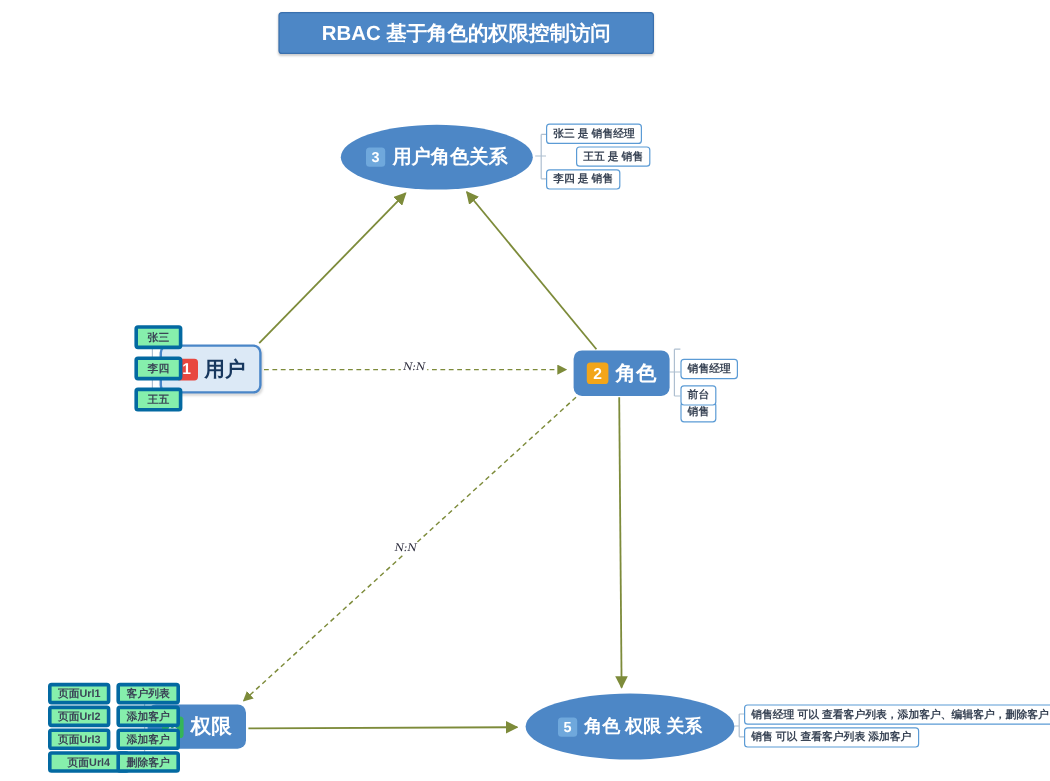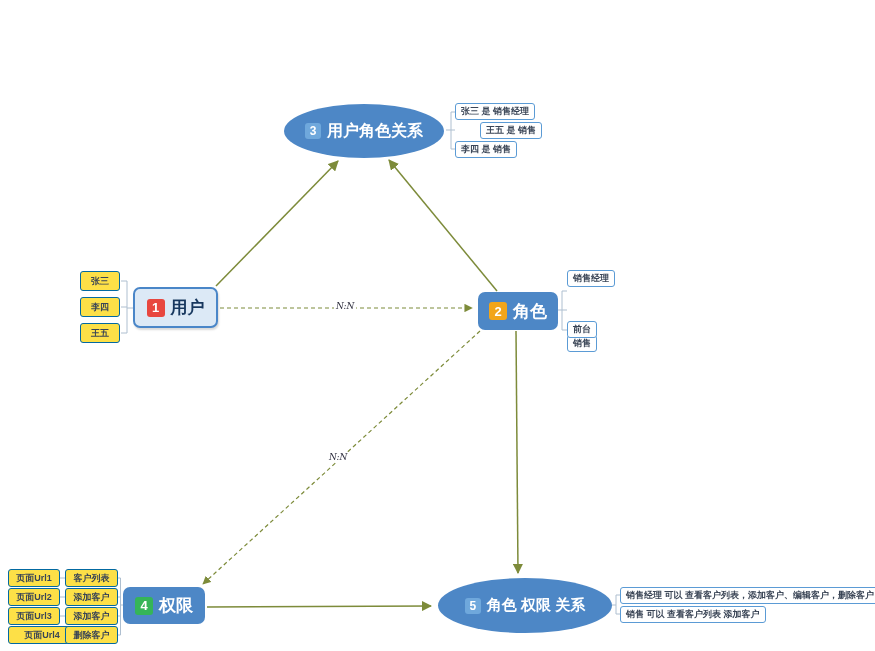--- a/index.html
+++ b/index.html
@@ -45,21 +45,21 @@
   .badge-orange { background:#f2a51a; width:18px; height:18px; font-size:13px; }
   .badge-green  { background:#35b558; width:18px; height:18px; font-size:13px; }
   .badge-blue   { background:#6fa8dc; }
 
   .note {
     position:absolute; height:17px; display:flex; align-items:center;
     font-size:9px; font-weight:bold; color:#3a4556;
     border-radius:3px; padding:0 5px; white-space:nowrap;
   }
   .note-white { background:#fff; border:1px solid #5b9bd5; }
-  .note-blue  { background:#fde047; border:1px solid #0369a1; justify-content:center; }
+  .note-blue  { background:#86efac; border:3px solid #0369a1; justify-content:center;margin-left:32px; }
 
   .lbl-nn {
     position:absolute; font-family:"DejaVu Serif", serif; font-style:italic;
     font-size:9px; color:#2f2f3f; background:#fff; padding:0 2px;
   }
 </style>
 </head>
 <body>
 
 <div class="canvas">
@@ -80,20 +80,23 @@
     <line x1="480" y1="331" x2="203" y2="584" stroke="#7d8b3a" stroke-width="1.2" stroke-dasharray="4 3" marker-end="url(#arrow)"></line>
 
     <path d="M446,130 L451,130 M451,112 L451,149 M451,112 L455,112 M451,130 L455,130 M451,149 L455,149" stroke="#aebfd0" fill="none"></path>
     <path d="M133,308 L127,308 M127,281 L127,333 M127,281 L121,281 M127,307 L121,307 M127,333 L121,333" stroke="#aebfd0" fill="none"></path>
     <path d="M558,310 L562,310 M562,291 L562,330 M562,291 L567,291 M562,310 L567,310 M562,330 L567,330" stroke="#aebfd0" fill="none"></path>
     <path d="M123,605 L120.5,605 M120.5,578 L120.5,635 M120.5,578 L118,578 M120.5,597 L118,597 M120.5,616 L118,616 M120.5,635 L118,635" stroke="#aebfd0" fill="none"></path>
     <path d="M60,578 L65,578 M60,597 L65,597 M60,616 L65,616 M60,635 L65,635" stroke="#aebfd0" fill="none"></path>
     <path d="M612,605 L616,605 M616,595 L616,614 M616,595 L620,595 M616,614 L620,614" stroke="#aebfd0" fill="none"></path>
   </svg>
 
+  <div class="title-bar">
+    <span>RBAC 基于角色的权限控制访问</span>
+  </div>
 
   <div class="ellipse ellipse3">
     <span class="badge badge-blue">3</span>
     <span>用户角色关系</span>
   </div>
   <div class="note note-white" style="left:455px; top:103px;">张三 是 销售经理</div>
   <div class="note note-white" style="left:480px; top:122px;">王五 是 销售</div>
   <div class="note note-white" style="left:455px; top:141px;">李四 是 销售</div>
 
   <div class="rect-node node-users">
@@ -101,21 +104,21 @@
     <span>用户</span>
   </div>
   <div class="note note-blue" style="left:80px; top:271px; width:40px; height:20px;">张三</div>
   <div class="note note-blue" style="left:80px; top:297px; width:40px; height:20px;">李四</div>
   <div class="note note-blue" style="left:80px; top:323px; width:40px; height:20px;">王五</div>
 
   <div class="rect-node node-roles">
     <span class="badge badge-orange">2</span>
     <span>角色</span>
   </div>
-  <div class="note note-white" style="left:567px; top:270px;">销售经理</div>
+  <div class="note note-white" style="left:567px; top:299px;">销售经理</div>
   <div class="note note-white" style="left:567px; top:302px;margin-top:33px;">销售</div>
   <div class="note note-white" style="left:567px; top:321px;">前台</div>
 
   <div class="rect-node node-perms">
     <span class="badge badge-green">4</span>
     <span>权限</span>
   </div>
   <div class="note note-blue" style="left:8px; top:569px; width:52px; height:18px;">页面Url1</div>
   <div class="note note-blue" style="left:8px; top:588px; width:52px; height:18px;">页面Url2</div>
   <div class="note note-blue" style="left:8px; top:607px; width:52px; height:18px;">页面Url3</div>

